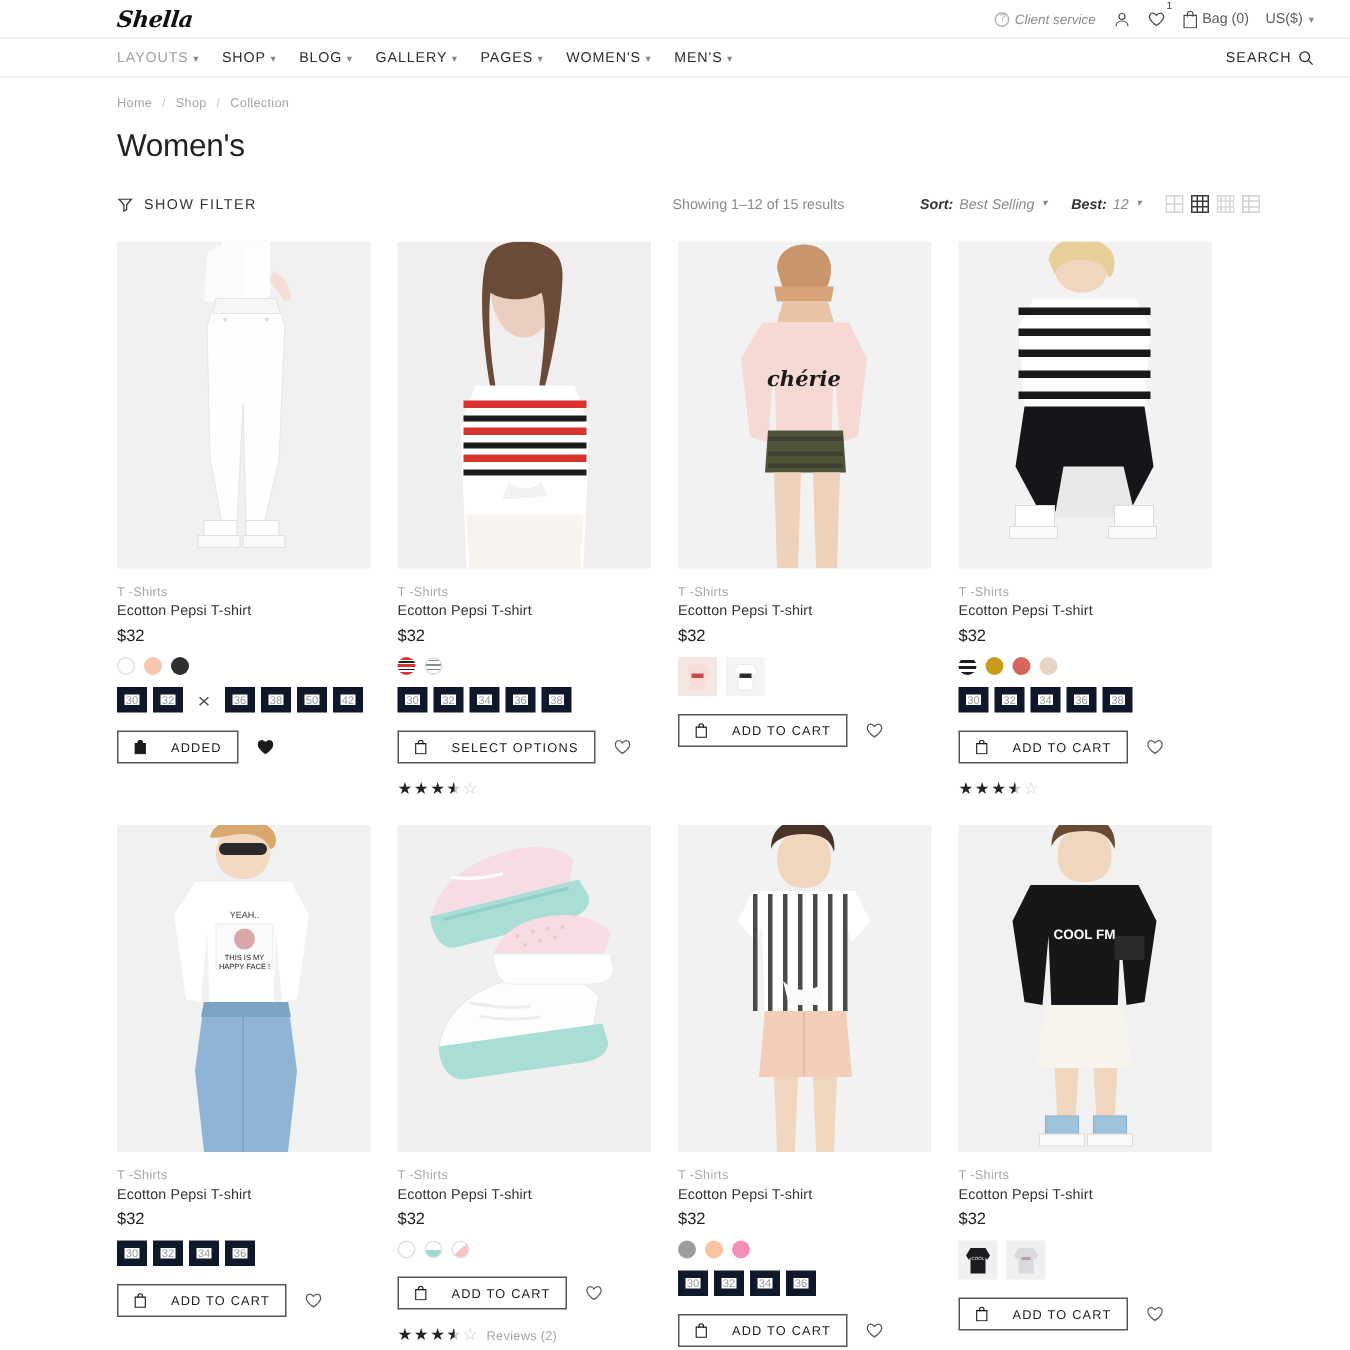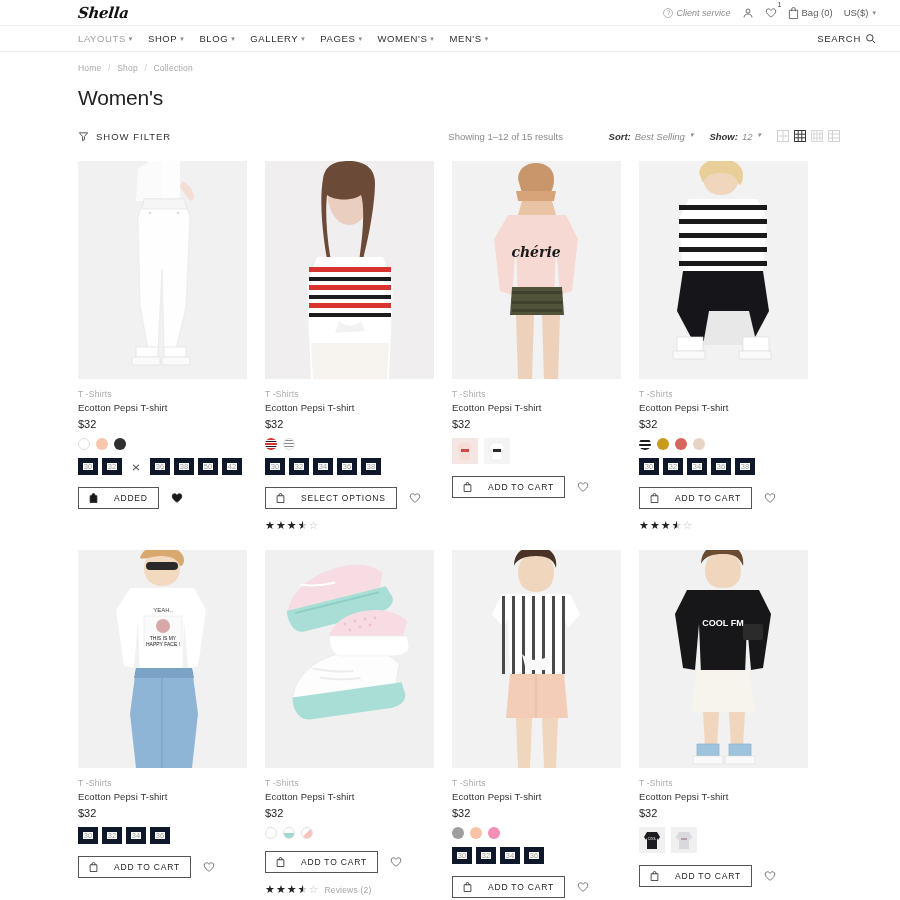--- a/index.html
+++ b/index.html
@@ -275,21 +275,21 @@
     </div>
     <div class="toolbar-inner">
       <div class="showing">Showing 1–12 of 15 results</div>
       <div class="toolbar-right">
         <div class="sel-group">
           <span class="sel-label">Sort:</span>
           <span class="sel-value">Best Selling</span>
           <span class="caret">▾</span>
         </div>
         <div class="sel-group">
-          <span class="sel-label">Show:</span>
+          <span class="sel-label">Best:</span>
           <span class="sel-value">12</span>
           <span class="caret">▾</span>
         </div>
         <div class="grid-icons">
           <svg class="gi" viewBox="0 0 12 12">
             <rect x=".5" y=".5" width="11" height="11" fill="none" stroke="#d2d2d2"></rect>
             <path d="M6 .5v11M.5 6h11" stroke="#d2d2d2"></path>
           </svg>
           <svg class="gi" viewBox="0 0 12 12">
             <rect x=".5" y=".5" width="11" height="11" fill="none" stroke="#3a3a3a"></rect>

